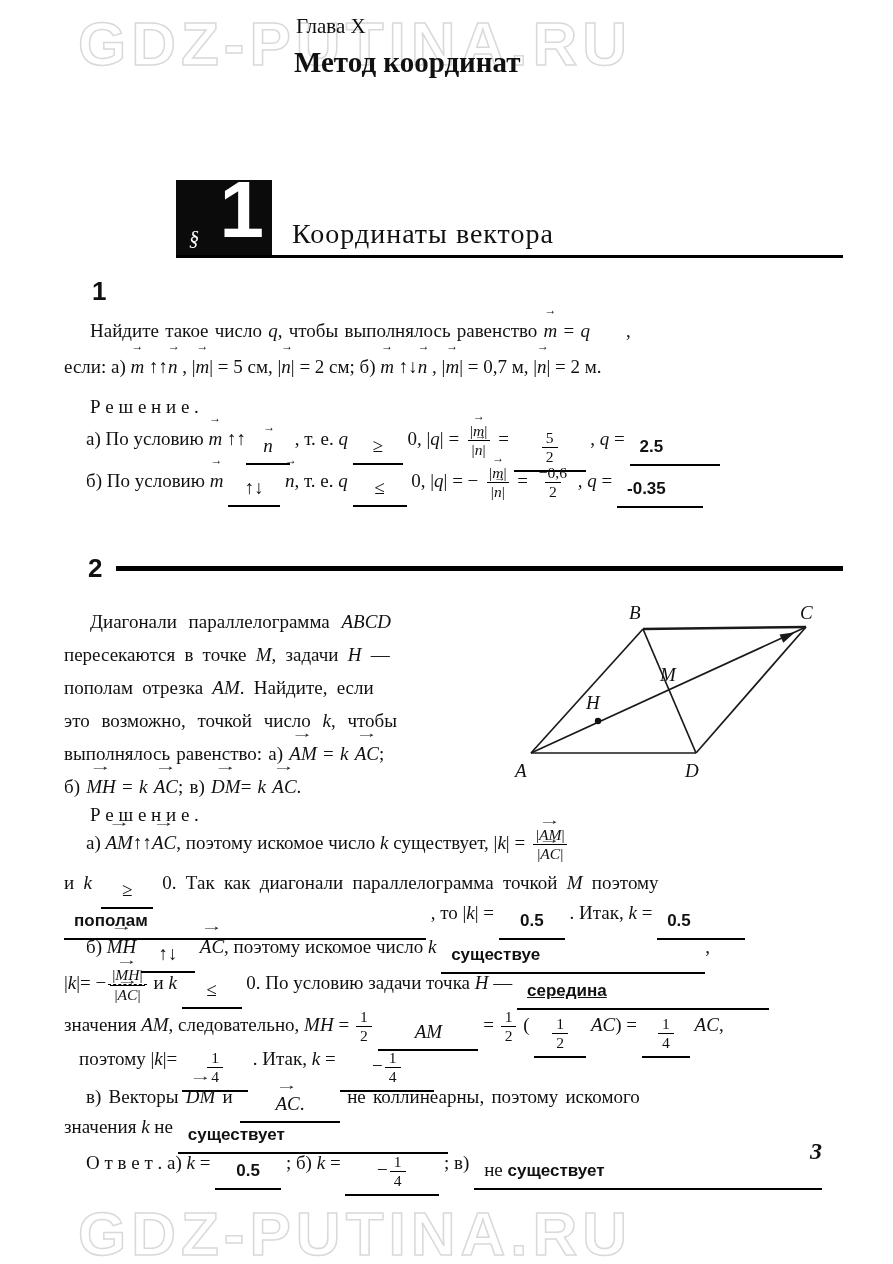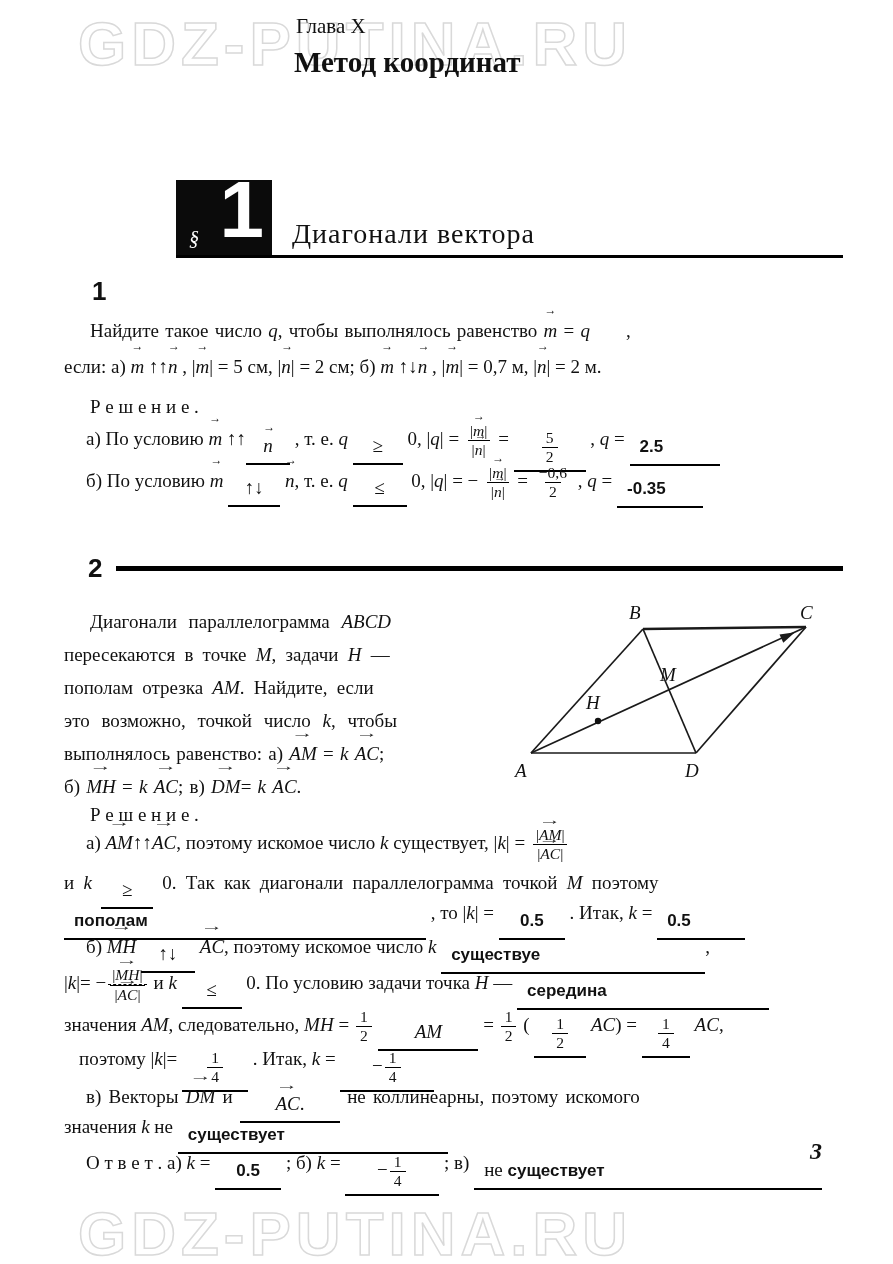--- a/index.html
+++ b/index.html
@@ -50,21 +50,21 @@
   <div class="wm top">GDZ-PUTINA.RU</div>
   <div class="wm bot">GDZ-PUTINA.RU</div>
 
   <div class="chapter">Глава X</div>
   <div class="book-title">Метод координат</div>
 
   <div class="banner-box">
     <span class="par">§</span>
     <span class="bignum">1</span>
   </div>
-  <div class="banner-title">Диагонали вектора</div>
+  <div class="banner-title">Координаты вектора</div>
   <div class="banner-rule"></div>
 
   <div class="pnum" style="left:92px;top:276px;">1</div>
   <div class="line ws1" style="left:64px;top:316px;width:782px;"><span class="sp" style="width: 26px;"></span><span class="rm">Найдите такое число </span><span class="mi">q</span><span class="rm">, чтобы выполнялось равенство </span><span class="vec"><span class="ar">→</span><span class="vb">m</span></span><span class="rm"> = </span><span class="mi">q</span><span class="sp" style="width: 36px;"></span><span class="rm">,</span></div>
   <div class="line" style="left:64px;top:352px;width:782px;"><span class="rm">если: а) </span><span class="vec"><span class="ar">→</span><span class="vb">m</span></span><span class="rm"> ↑↑</span><span class="vec"><span class="ar">→</span><span class="vb">n</span></span><span class="rm"> , |</span><span class="vec"><span class="ar">→</span><span class="vb">m</span></span><span class="rm">| = 5 см, |</span><span class="vec"><span class="ar">→</span><span class="vb">n</span></span><span class="rm">| = 2 см; б) </span><span class="vec"><span class="ar">→</span><span class="vb">m</span></span><span class="rm"> ↑↓</span><span class="vec"><span class="ar">→</span><span class="vb">n</span></span><span class="rm"> , |</span><span class="vec"><span class="ar">→</span><span class="vb">m</span></span><span class="rm">| = 0,7 м, |</span><span class="vec"><span class="ar">→</span><span class="vb">n</span></span><span class="rm">| = 2 м.</span></div>
   <div class="line" style="left:64px;top:392px;"><span class="sp" style="width: 26px;"></span><span class="rm">Р е ш е н и е .</span></div>
   <div class="line" style="left:64px;top:422px;"><span class="sp" style="width: 22px;"></span><span class="rm">а) По условию </span><span class="vec"><span class="ar">→</span><span class="vb">m</span></span><span class="rm"> ↑↑</span><span class="ul" style="width: 36px;"><span class="vec"><span class="ar">→</span><span class="vb">n</span></span></span><span class="rm"> , т. е. </span><span class="mi">q</span><span class="rm"> </span><span class="ul" style="width: 42px;"><span class="rm">≥</span></span><span class="rm"> 0, |</span><span class="mi">q</span><span class="rm">| = </span><span class="fr">
         <span class="n"><span class="rm">|</span><span class="vec"><span class="ar">→</span><span class="vb">m</span></span><span class="rm">|</span></span>
         <span class="d"><span class="rm">|</span><span class="vec"><span class="ar">→</span><span class="vb">n</span></span><span class="rm">|</span></span>
       </span><span class="rm"> = </span><span class="ul" style="width: 64px;"><span class="fr">
@@ -112,21 +112,21 @@
   <div class="line" style="left:64px;top:826px;"><span class="sp" style="width: 22px;"></span><span class="rm">а) </span><span class="vec"><span class="ar ar2">→</span><span class="vb">AM</span></span><span class="rm">↑↑</span><span class="vec"><span class="ar ar2">→</span><span class="vb">AC</span></span><span class="rm">,  поэтому  искомое  число  </span><span class="mi">k</span><span class="rm">  существует,  |</span><span class="mi">k</span><span class="rm">| = </span><span class="fr">
         <span class="n"><span class="rm">|</span><span class="vec"><span class="ar ar2">→</span><span class="vb">AM</span></span><span class="rm">|</span></span>
         <span class="d"><span class="rm">|</span><span class="vec"><span class="ar ar2">→</span><span class="vb">AC</span></span><span class="rm">|</span></span>
       </span></div>
   <div class="line ws4" style="left:64px;top:868px;"><span class="rm">и </span><span class="mi">k</span><span class="rm"> </span><span class="ul" style="width: 44px;"><span class="rm">≥</span></span><span class="rm"> 0. Так как диагонали параллелограмма точкой </span><span class="mi">M</span><span class="rm"> поэтому</span></div>
   <div class="line" style="left:64px;top:898px;"><span class="ul lft" style="width: 348px;"><span class="ans">пополам</span></span><span class="rm"> , то |</span><span class="mi">k</span><span class="rm">| = </span><span class="ul" style="width: 58px;"><span class="ans">0.5</span></span><span class="rm"> . Итак, </span><span class="mi">k</span><span class="rm"> = </span><span class="ul lft" style="width: 74px;"><span class="ans">0.5</span></span></div>
   <div class="line" style="left:64px;top:932px;"><span class="sp" style="width: 22px;"></span><span class="rm">б) </span><span class="vec"><span class="ar ar2">→</span><span class="vb">MH</span></span><span class="rm"> </span><span class="ul" style="width: 46px;"><span class="rm">↑↓</span></span><span class="rm"> </span><span class="vec"><span class="ar ar2">→</span><span class="vb">AC</span></span><span class="rm">,  поэтому  искомое  число  </span><span class="mi">k</span><span class="rm">  </span><span class="ul lft" style="width: 250px;"><span class="ans">существуе</span></span><span class="rm">,</span></div>
   <div class="line" style="left:64px;top:966px;"><span class="rm">|</span><span class="mi">k</span><span class="rm">|= −</span><span class="fr">
         <span class="n du"><span class="rm">|</span><span class="vec"><span class="ar ar2">→</span><span class="vb">MH</span></span><span class="rm">|</span></span>
         <span class="d"><span class="rm">|</span><span class="vec"><span class="ar ar2">→</span><span class="vb">AC</span></span><span class="rm">|</span></span>
-      </span><span class="rm"> и </span><span class="mi">k</span><span class="rm"> </span><span class="ul" style="width: 52px;"><span class="rm">≤</span></span><span class="rm"> 0. По условию задачи точка </span><span class="mi">H</span><span class="rm"> — </span><span class="ul lft" style="width: 238px;"><span class="ans">середина</span></span></div>
+      </span><span class="rm"> и </span><span class="mi">k</span><span class="rm"> </span><span class="ul" style="width: 52px;"><span class="rm">≤</span></span><span class="rm"> 0. По условию задачи точка </span><span class="mi">H</span><span class="rm"> — </span><span class="ul lft" style="width: 238px; text-decoration: underline;"><span class="ans">середина</span></span></div>
   <div class="line" style="left:64px;top:1008px;"><span class="rm">значения </span><span class="mi">AM</span><span class="rm">,  следовательно,  </span><span class="mi">MH</span><span class="rm"> = </span><span class="fr">
         <span class="n"><span class="rm">1</span></span>
         <span class="d"><span class="rm">2</span></span>
       </span><span class="rm"> </span><span class="ul" style="width: 92px;"><span class="mi">AM</span></span><span class="rm"> = </span><span class="fr">
         <span class="n"><span class="rm">1</span></span>
         <span class="d"><span class="rm">2</span></span>
       </span><span class="rm"> ( </span><span class="ul" style="width: 44px;"><span class="fr">
           <span class="n"><span class="rm">1</span></span>
           <span class="d"><span class="rm">2</span></span>
         </span></span><span class="rm"> </span><span class="mi">AC</span><span class="rm">) = </span><span class="ul" style="width: 40px;"><span class="fr">

